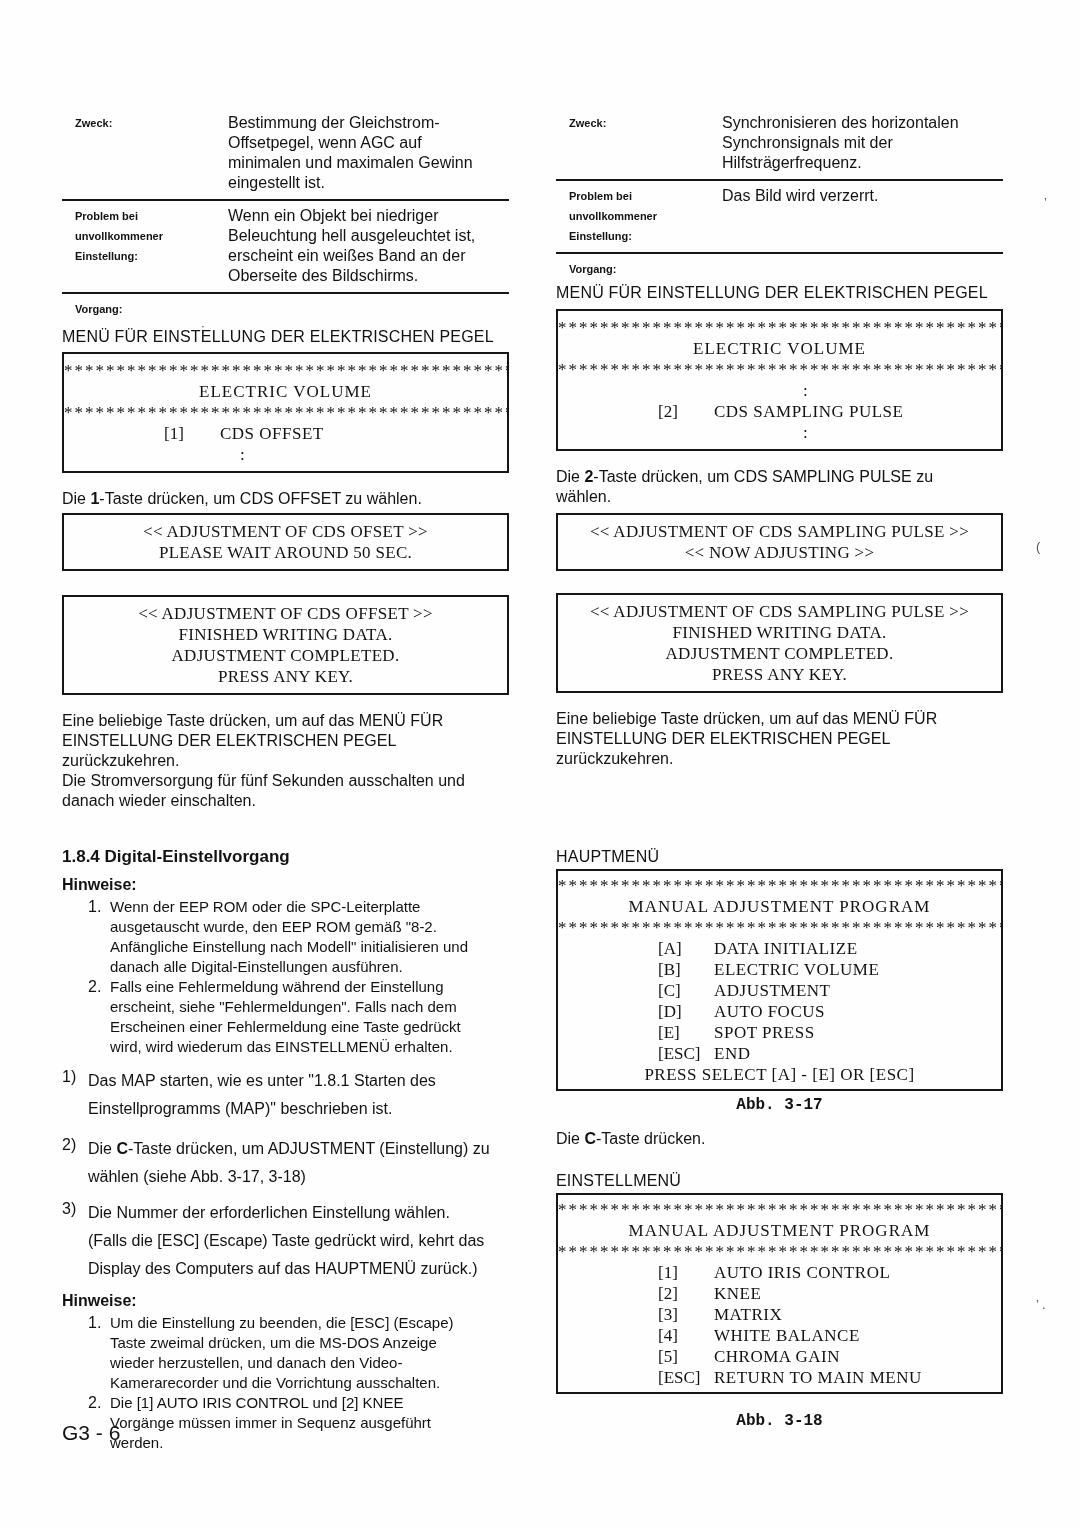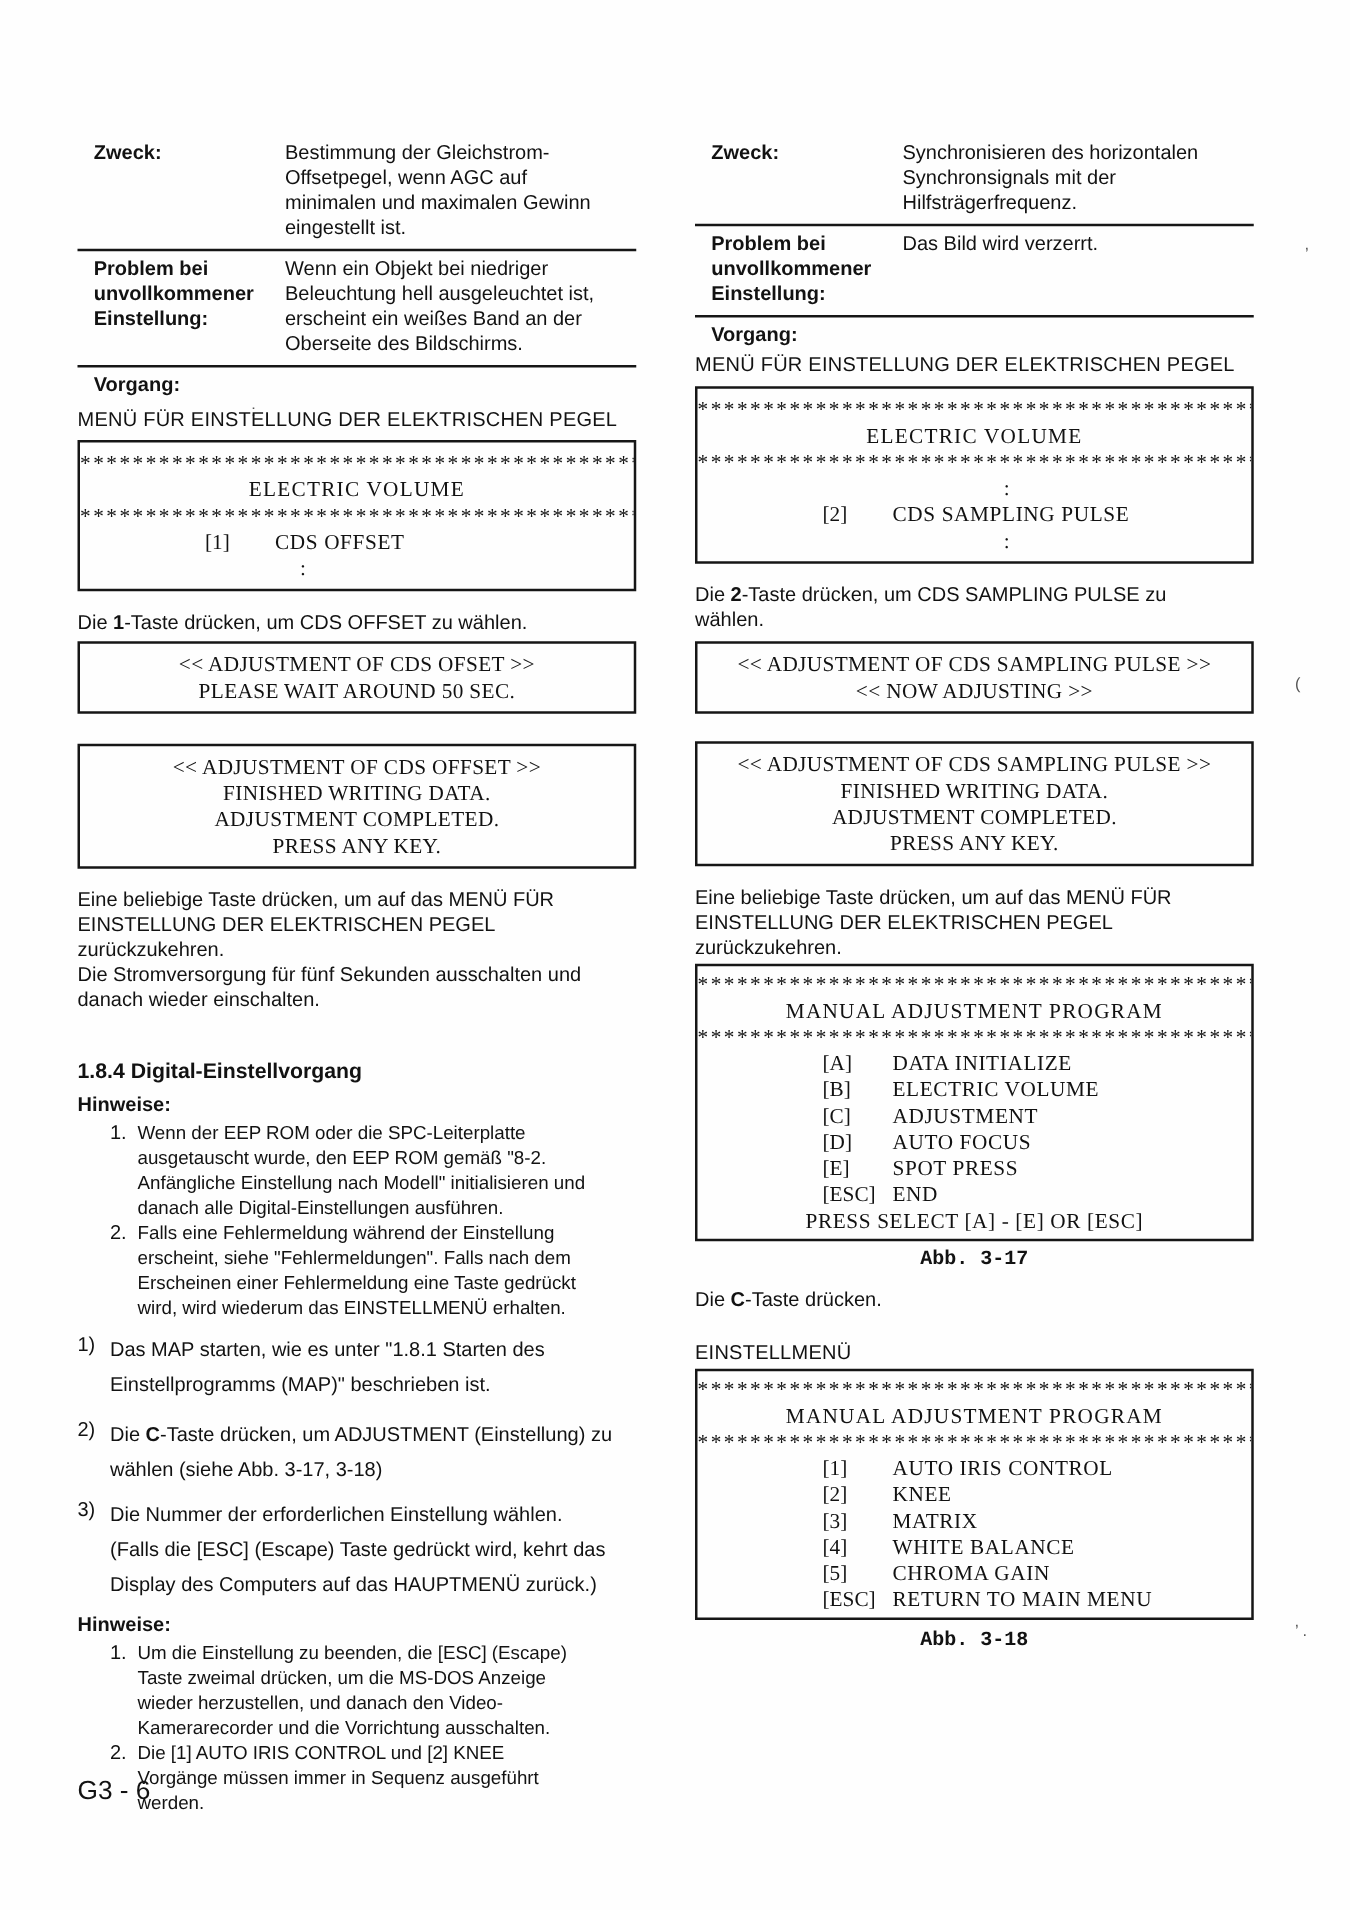--- a/index.html
+++ b/index.html
@@ -17,21 +17,21 @@
 
   .sec-heading{
     font-size:17px;font-weight:bold;line-height:20px;
     padding-bottom:7px;border-bottom:2px solid #161616;
     white-space:nowrap;
   }
   .dtable{width:100%;}
   .trow{display:flex;padding:5px 0 6px 0;border-bottom:2px solid #161616;}
   .trow.last{border-bottom:none;padding-bottom:2px;}
   .tlabel{flex:none;width:166px;padding-left:13px;box-sizing:border-box;
-    font-weight:bold;font-size:16px;line-height:20px;white-space:pre-line;}
+    font-weight:bold;font-size:11px;line-height:20px;white-space:pre-line;}
   .tvalue{flex:1;font-size:16px;line-height:20px;white-space:pre-line;}
 
   .menu-label{font-size:16px;line-height:20px;white-space:nowrap;letter-spacing:0.2px;}
 
   .crt-box{
     border:2px solid #161616;
     font-family:"Liberation Serif","DejaVu Serif",serif;
     font-size:17px;line-height:21px;
     padding:6px 0;
     overflow:hidden;
@@ -241,20 +241,21 @@
       <div>&lt;&lt; ADJUSTMENT OF CDS SAMPLING PULSE &gt;&gt;</div>
       <div>FINISHED WRITING DATA.</div>
       <div>ADJUSTMENT COMPLETED.</div>
       <div>PRESS ANY KEY.</div>
     </div>
 
     <div class="para" style="margin-top:16px;">Eine beliebige Taste drücken, um auf das MENÜ FÜR
 EINSTELLUNG DER ELEKTRISCHEN PEGEL
 zurückzukehren.</div>
 
+    <div class="menu-label" style="margin-top:78px;">HAUPTMENÜ</div>
 
     <div class="crt-box" style="margin-top:2px;line-height:21px;padding:4px 0;">
       <div class="stars">**********************************************</div>
       <div class="crt-title">MANUAL ADJUSTMENT PROGRAM</div>
       <div class="stars">**********************************************</div>
       <div class="crt-row">
           <span class="crt-key">[A]</span>
           <span class="crt-label">DATA INITIALIZE</span>
         </div>
       <div class="crt-row">
@@ -307,19 +308,19 @@
         </div>
       <div class="crt-row">
           <span class="crt-key">[5]</span>
           <span class="crt-label">CHROMA GAIN</span>
         </div>
       <div class="crt-row">
           <span class="crt-key">[ESC]</span>
           <span class="crt-label">RETURN TO MAIN MENU</span>
         </div>
     </div>
-    <div class="fig-caption" style="margin-top:6px;">Abb. 3-18</div>
+    <div class="fig-caption" style="margin-top:17px;">Abb. 3-18</div>
 
   </div>
 
   <div class="page-num">G3 - 6</div>
 
 </div>
 
 </body></html>

